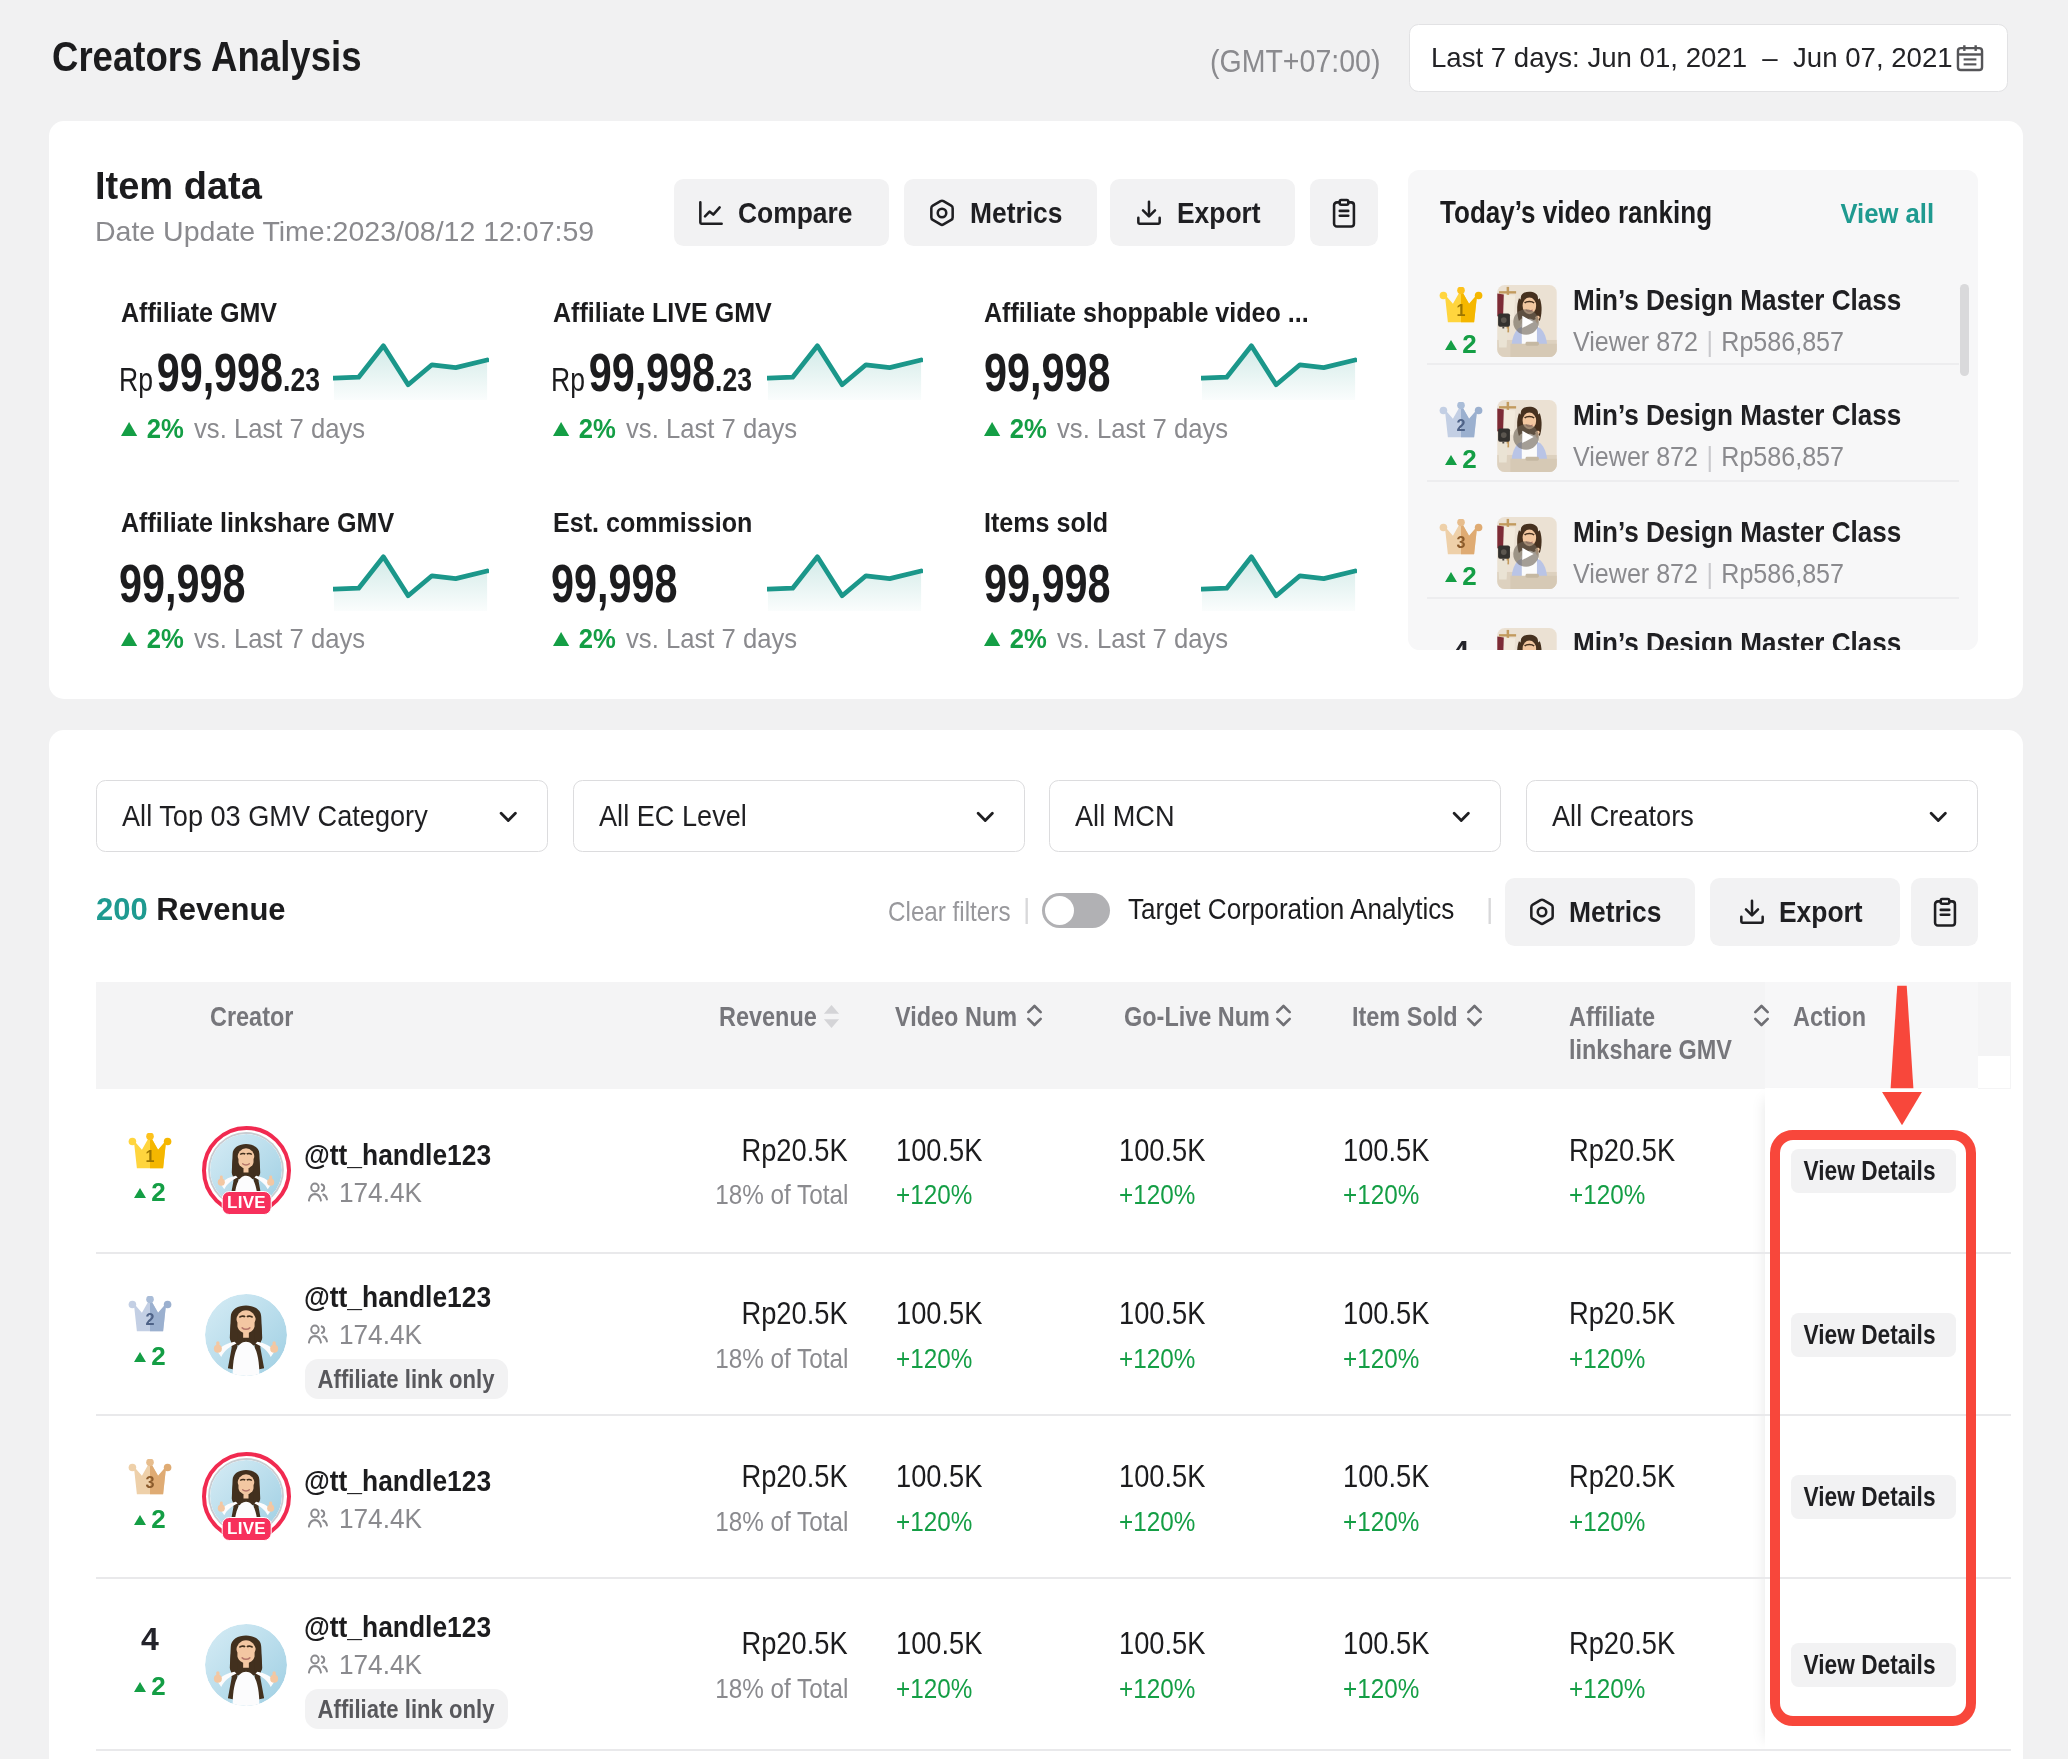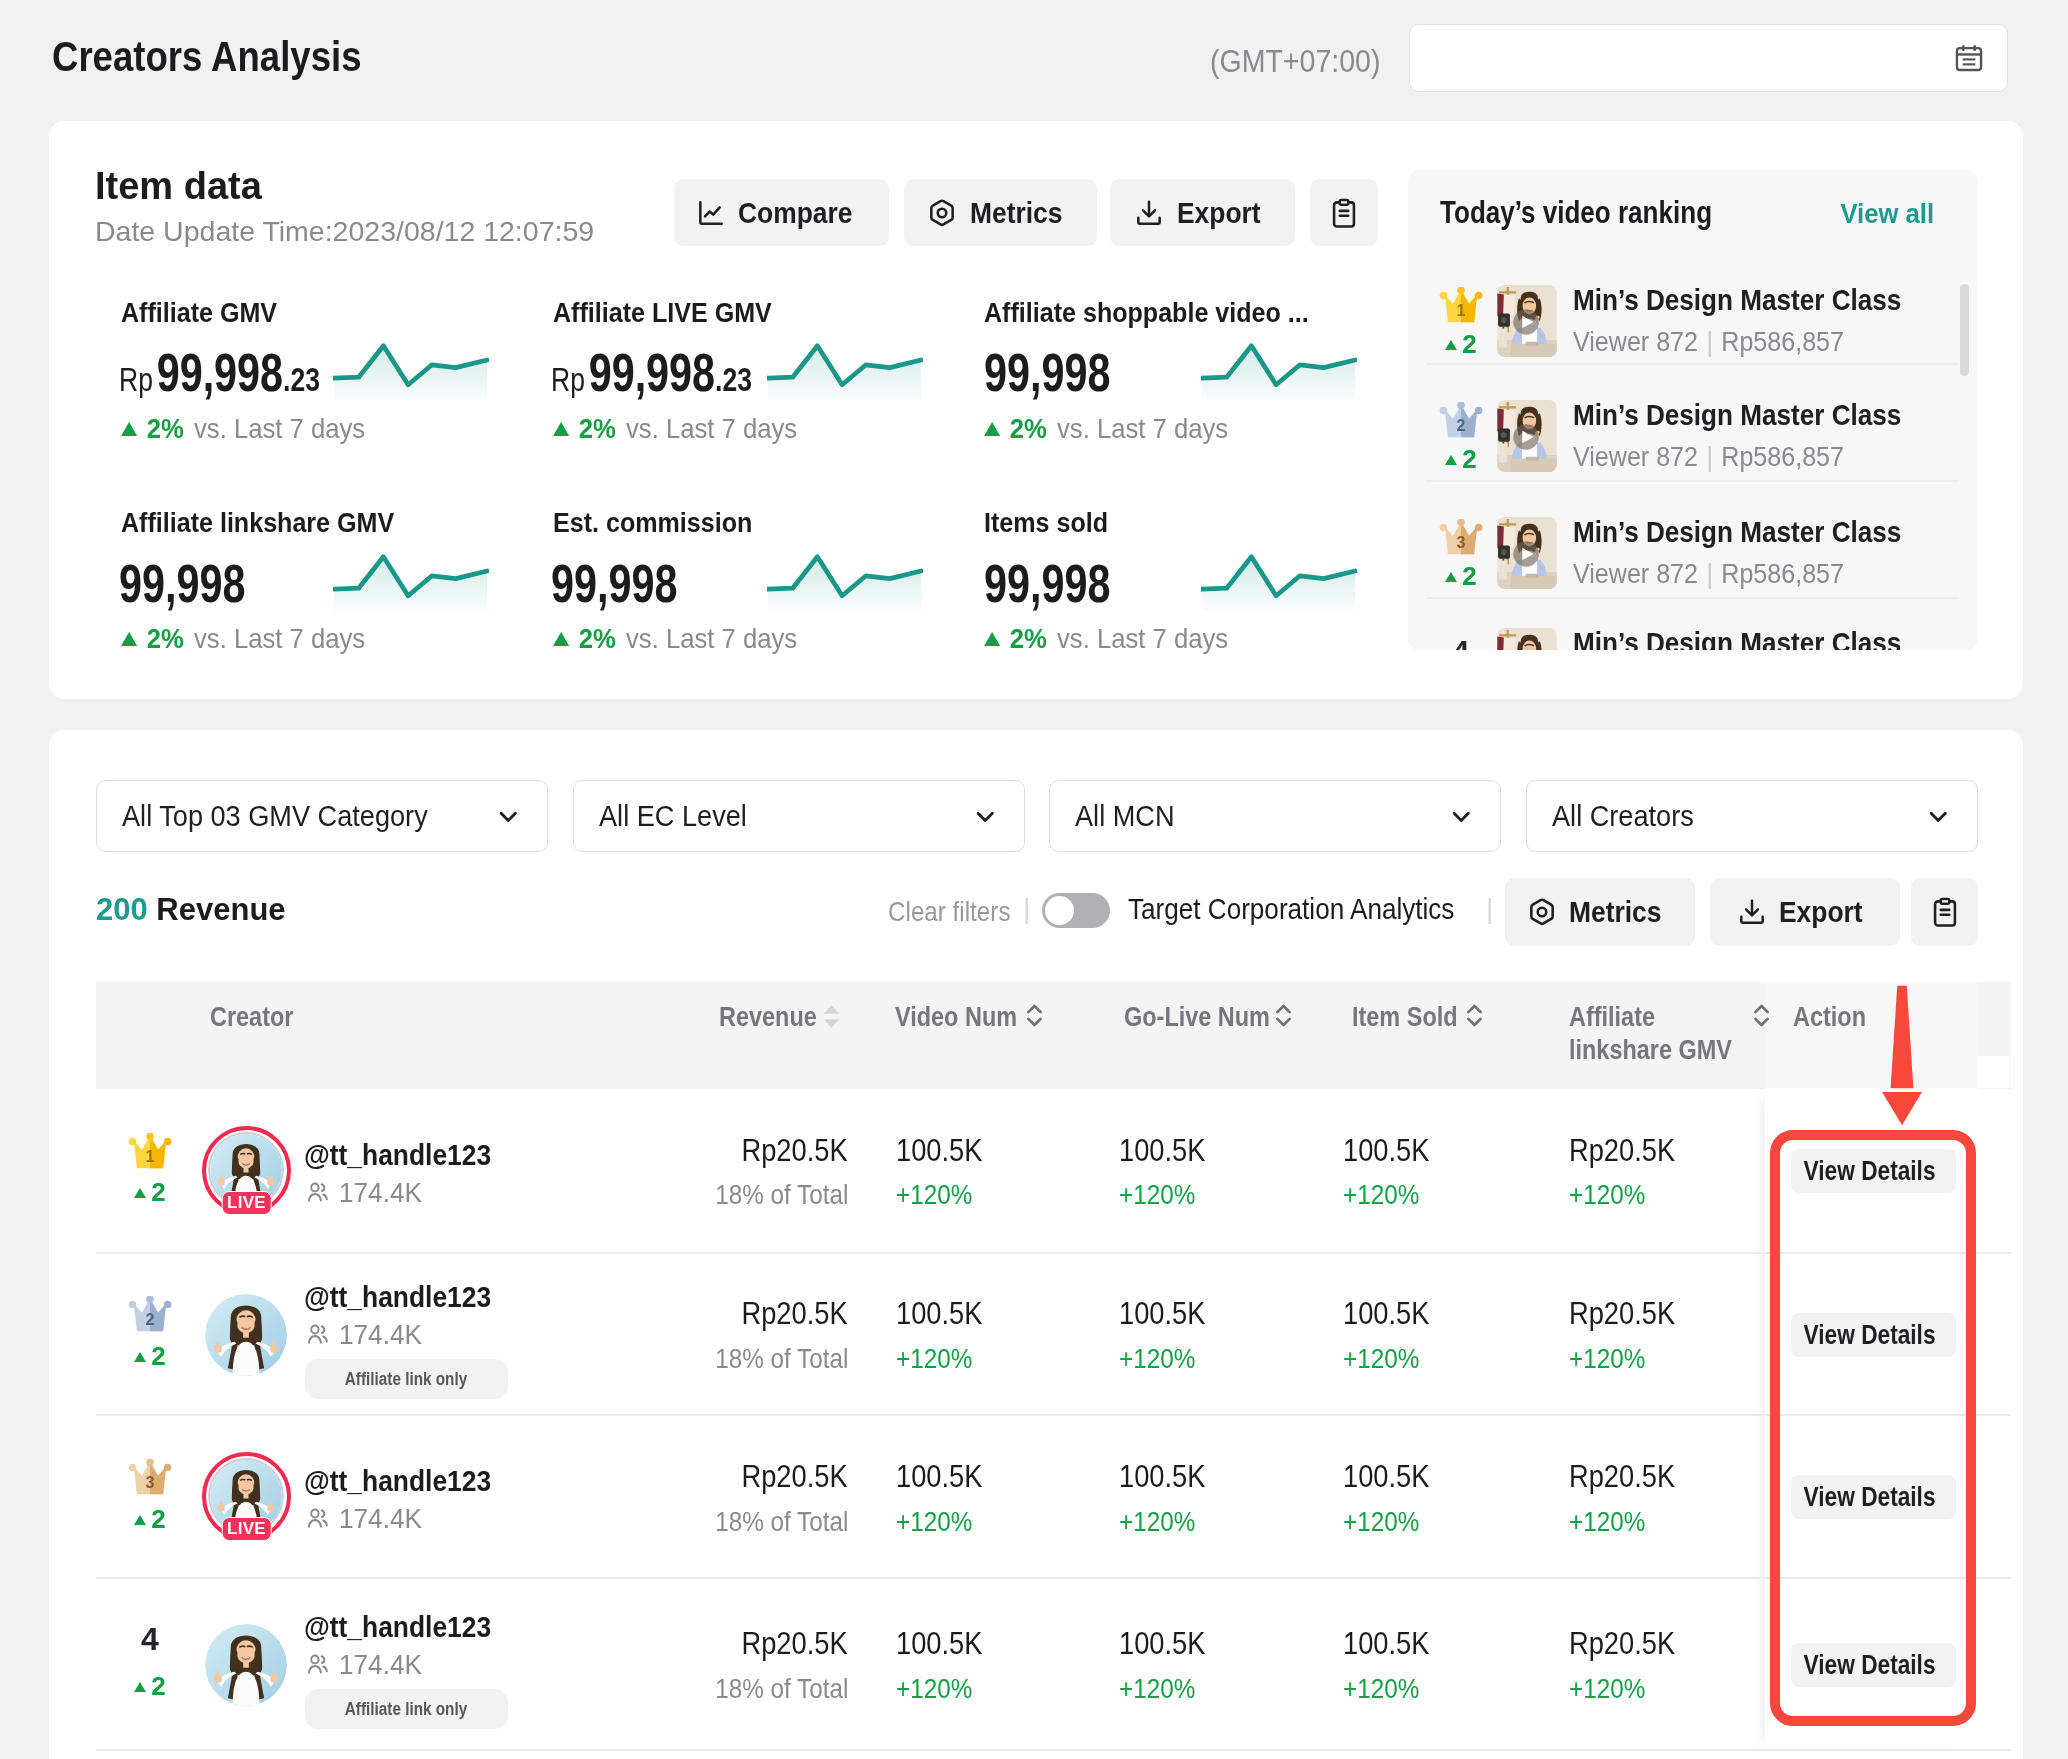--- a/index.html
+++ b/index.html
@@ -11,20 +11,21 @@
 .grayt { color:#8a8a8e; }
 .teal { color:#1f9a90; }
 svg { display:block; }
 </style>
 </head>
 <body>
 
 <div class="abs" style="left:52px; top:32px; font-size:43px; font-weight:700; transform:scaleX(0.85); transform-origin:0 50%;">Creators Analysis</div>
 <div class="abs grayt" style="left:1210px; top:44px; font-size:31px; transform:scaleX(0.92); transform-origin:0 50%;">(GMT+07:00)</div>
 <div class="abs" style="left:1409px; top:24px; width:599px; height:68px; background:#fff; border:1.9px solid #e2e2e4; border-radius:9.5px; display:flex; align-items:center; padding:0 21px; font-size:27.6px; color:#232326; white-space:nowrap;">
+  <span>Last 7 days: Jun 01, 2021&nbsp; –&nbsp; Jun 07, 2021</span>
   <svg style="margin-left:auto; flex-shrink:0;" width="34" height="34" viewBox="0 0 24 24" fill="none" stroke="#555558" stroke-width="1.7">
       <rect x="3.5" y="5" width="17" height="15.5" rx="2"></rect>
       <line x1="3.5" y1="9.5" x2="20.5" y2="9.5"></line>
       <line x1="8" y1="3" x2="8" y2="7"></line>
       <line x1="16" y1="3" x2="16" y2="7"></line>
       <line x1="7.5" y1="13" x2="16.5" y2="13" stroke-width="1.5"></line>
       <line x1="7.5" y1="16.5" x2="16.5" y2="16.5" stroke-width="1.5"></line>
     </svg>
 </div>
 
@@ -429,21 +430,21 @@
 </div>
 
 <style>
 .th { position:absolute; font-size:27.6px; font-weight:700; color:#76767b; transform:scaleX(0.85); transform-origin:0 50%; white-space:nowrap; line-height:33px; }
 .sorti { position:absolute; }
 .val { position:absolute; font-size:31px; color:#1c1c1e; white-space:nowrap; transform:scaleX(0.88); transform-origin:0 50%; }
 .sub { position:absolute; font-size:27.6px; color:#8a8a8e; white-space:nowrap; transform:scaleX(0.88); transform-origin:0 50%; }
 .pct { position:absolute; font-size:27.6px; color:#149e45; white-space:nowrap; transform:scaleX(0.88); transform-origin:0 50%; }
 .handle { position:absolute; left:304px; font-size:30px; font-weight:700; color:#1c1c1e; transform:scaleX(0.88); transform-origin:0 50%; white-space:nowrap; }
 .kline { position:absolute; left:304px; display:flex; align-items:center; gap:9.5px; font-size:28.5px; color:#8a8a8e; transform:scaleX(0.92); transform-origin:0 50%; }
-.pill { position:absolute; left:305px; width:203px; height:40px; background:#f2f2f3; border-radius:13.3px; display:flex; align-items:center; justify-content:center; font-size:18px; font-weight:700; color:#58585c; white-space:nowrap; }
+.pill { position:absolute; left:305px; width:203px; height:40px; background:#f2f2f3; border-radius:13.3px; display:flex; align-items:center; justify-content:center; font-size:26px; font-weight:700; color:#58585c; white-space:nowrap; }
 .pill span { transform:scaleX(0.85); transform-origin:50% 50%; }
 .rowdiv { position:absolute; left:96px; width:1915px; height:1.9px; background:#e9e9eb; }
 .crown { position:absolute; left:128px; }
 .rankchange { position:absolute; left:128px; width:44px; display:flex; align-items:center; justify-content:center; font-size:26px; font-weight:700; color:#149e45; }
 .rankchange .tri { width:0; height:0; border-left:6.7px solid transparent; border-right:6.7px solid transparent; border-bottom:10.5px solid #149e45; margin-right:4.8px; }
 .vdbtn { position:absolute; left:1791px; width:165px; height:44px; background:#f2f2f3; border-radius:7.6px; display:flex; align-items:center; justify-content:flex-start; font-size:27px; font-weight:700; color:#1f1f22; }
 .vdbtn span { transform:scaleX(0.84); transform-origin:50% 50%; white-space:nowrap; }
 </style>
 <div class="abs" style="left:96px; top:982px; width:1915px; height:107px; background:#f4f4f5;"></div>
 <div class="abs" style="left:1765px; top:982px; width:213px; height:107px; background:#f7f7f8;"></div>

